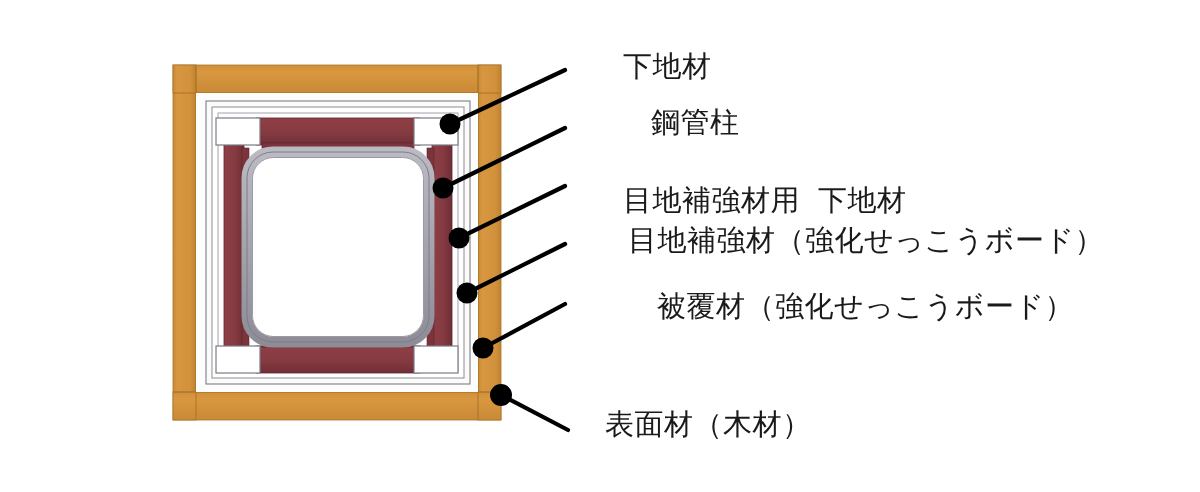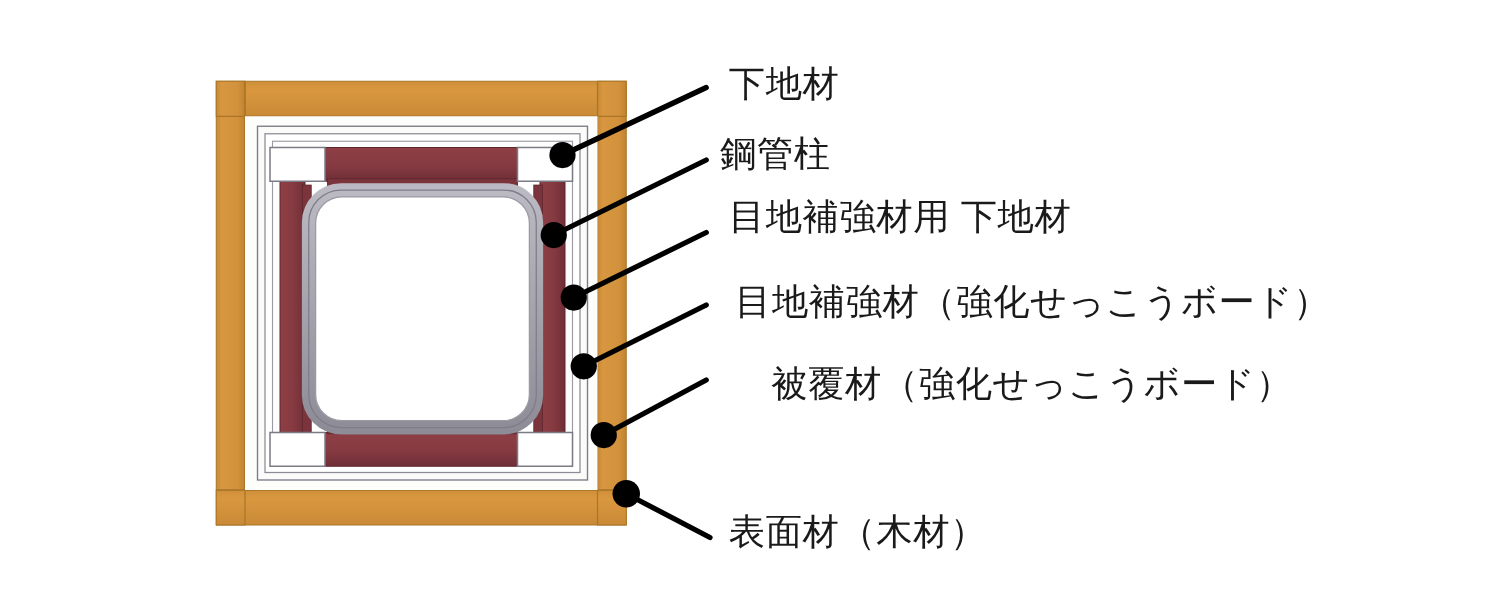--- a/index.html
+++ b/index.html
@@ -12,21 +12,22 @@
   }
   #stage{position:absolute;left:0;top:0;width:1200px;height:492px;}
   #stage svg{display:block;}
   .lbl{
     position:absolute;
     font-size:29px;
     line-height:1;
     color:#1a1a1a;
     white-space:nowrap;
     letter-spacing:0.5px;
-    font-family:Liberation Sans, sans-serif;
+    font-family:Liberation Mono, monospace;
+    margin-left:40px;
   }
 </style>
 </head>
 <body>
 
 <div id="stage">
 <svg width="1200" height="492" viewBox="0 0 1200 492" xmlns="http://www.w3.org/2000/svg">
 
   <defs>
     <linearGradient id="woodV" x1="0" y1="0" x2="1" y2="0">
@@ -135,17 +136,17 @@
     <circle cx="459" cy="238" r="10.5"></circle>
     <circle cx="467" cy="293" r="10.5"></circle>
     <circle cx="483" cy="348" r="10.5"></circle>
     <circle cx="501" cy="395" r="11"></circle>
   </g>
 
 </svg>
 </div>
 
 <div class="lbl" style="left:583px;top:54px;">下地材</div>
-<div class="lbl" style="left:576px;top:110px;">鋼管柱</div>
-<div class="lbl" style="left:583px;top:160px;">目地補強材用 下地材</div>
+<div class="lbl" style="left:611px;top:110px;">鋼管柱</div>
+<div class="lbl" style="left:583px;top:188px;">目地補強材用 下地材</div>
 <div class="lbl" style="left:588px;top:228px;">目地補強材（強化せっこうボード）</div>
 <div class="lbl" style="left:617px;top:294px;">被覆材（強化せっこうボード）</div>
-<div class="lbl" style="left:583px;top:412px;">表面材（木材）</div>
+<div class="lbl" style="left:565px;top:412px;">表面材（木材）</div>
 
 </body></html>

